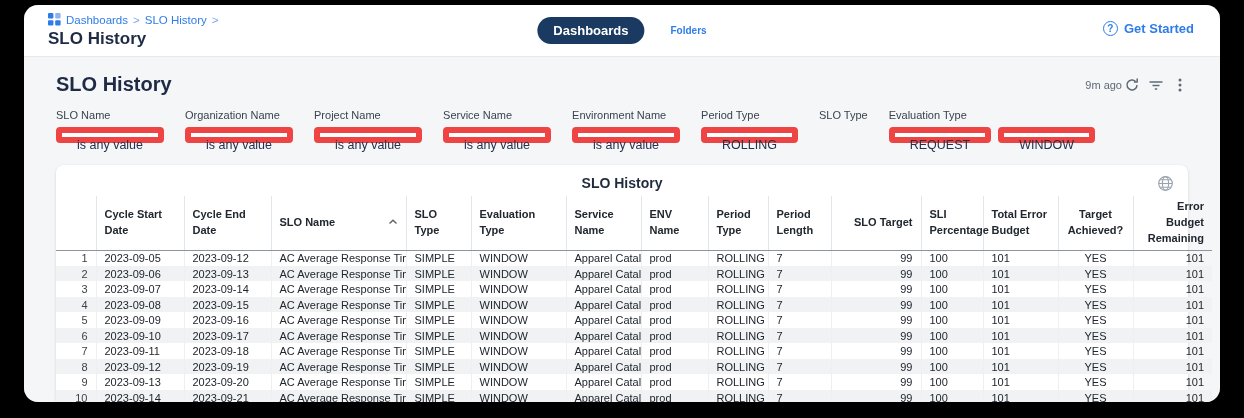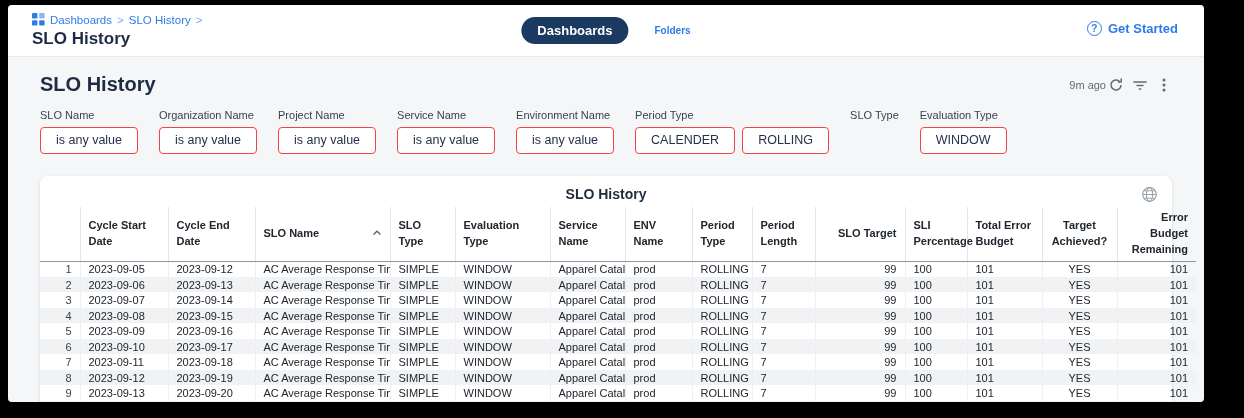--- a/index.html
+++ b/index.html
@@ -1,19 +1,19 @@
 <!DOCTYPE html>
 <html><head>
 <meta charset="utf-8">
 <style>
   * { margin:0; padding:0; box-sizing:border-box; }
   html,body { width:1244px; height:418px; background:#000; overflow:hidden;
     font-family:"Liberation Sans", sans-serif; }
-  .app { position:absolute; left:8px; top:5px; width:1196px; height:397px;
-    background:#737373; border-radius:4px; overflow:hidden; }
+  .app { position:absolute; left:24px; top:5px; width:1196px; height:397px;
+    background:#737373; border-radius:14px; overflow:hidden; }
 
   
   .topbar { position:relative; height:52px; background:#fff; border-bottom:1px solid #e7e9ec; }
   .bc-row { position:absolute; left:24px; top:8px; display:flex; align-items:center; gap:5px;
     font-size:11.5px; color:#2e7ce8; }
   .bc-row .sep { color:#7ba6ea; }
   .bc-item { cursor:pointer; }
   .page-title { position:absolute; left:24px; top:24px; font-size:17px; font-weight:bold; color:#1f2a44; }
   .tabs { position:absolute; left:50%; top:12px; transform:translateX(-50%);
     display:flex; align-items:center; gap:26px; }
@@ -31,22 +31,22 @@
   .panel-title { font-size:20px; font-weight:bold; color:#1f2a44; }
   .panel-actions { display:flex; align-items:center; gap:8px; color:#5f6a75; }
   .refresh-age { font-size:11px; color:#5f6a75; margin-right:-6px; }
   .icon-btn { background:none; border:none; cursor:pointer; color:#5f6a75; display:flex; align-items:center; }
 
   
   .filter-bar { display:flex; gap:21px; margin-top:13px; }
   .fgroup { display:flex; flex-direction:column; }
   .flabel { font-size:11px; color:#39434e; margin-bottom:6px; white-space:nowrap; }
   .fchips { display:flex; gap:7px; }
-  .chip { height:27px; line-height:25px; padding:0 15px; background:#fff;
-    border:1px solid #ef4444; border-radius:4px; font-size:12.5px; color:#26304a;
+  .chip { height:16px; line-height:25px; padding:0 15px; background:#fff;
+    border:6px solid #ef4444; border-radius:4px; font-size:12.5px; color:#26304a;
     white-space:nowrap; cursor:pointer; font-family:inherit; }
 
   
   .card { position:relative; margin-top:22px; background:#fff; border-radius:8px;
     box-shadow:0 1px 3px rgba(60,64,67,.18); padding-top:8px; }
   .card-title { text-align:center; font-size:14px; font-weight:bold; color:#1f2a3c; padding:2px 0 5px; }
   .globe { position:absolute; right:14px; top:10px; color:#9aa4ad; }
 
   table { width:100%; border-collapse:collapse; table-layout:fixed; font-size:11px; }
   th { font-weight:bold; color:#21272e; padding:3px 8px; height:36px; vertical-align:middle;
@@ -152,30 +152,30 @@
         </div>
         <div class="fgroup">
           <div class="flabel">Environment Name</div>
           <div class="fchips">
             <button class="chip">is any value</button>
           </div>
         </div>
         <div class="fgroup">
           <div class="flabel">Period Type</div>
           <div class="fchips">
-            <button class="chip">CALENDER</button>
             <button class="chip">ROLLING</button>
           </div>
         </div>
         <div class="fgroup">
           <div class="flabel">SLO Type</div>
         </div>
         <div class="fgroup">
           <div class="flabel">Evaluation Type</div>
           <div class="fchips">
+            <button class="chip">REQUEST</button>
             <button class="chip">WINDOW</button>
           </div>
         </div>
       </div>
 
     <div class="card">
       <div class="card-title">SLO History</div>
       <span class="globe">
         <svg width="17" height="17" viewBox="0 0 16 16" fill="none" stroke="currentColor" stroke-width="1.1">
             <circle cx="8" cy="8" r="6.4"></circle>

